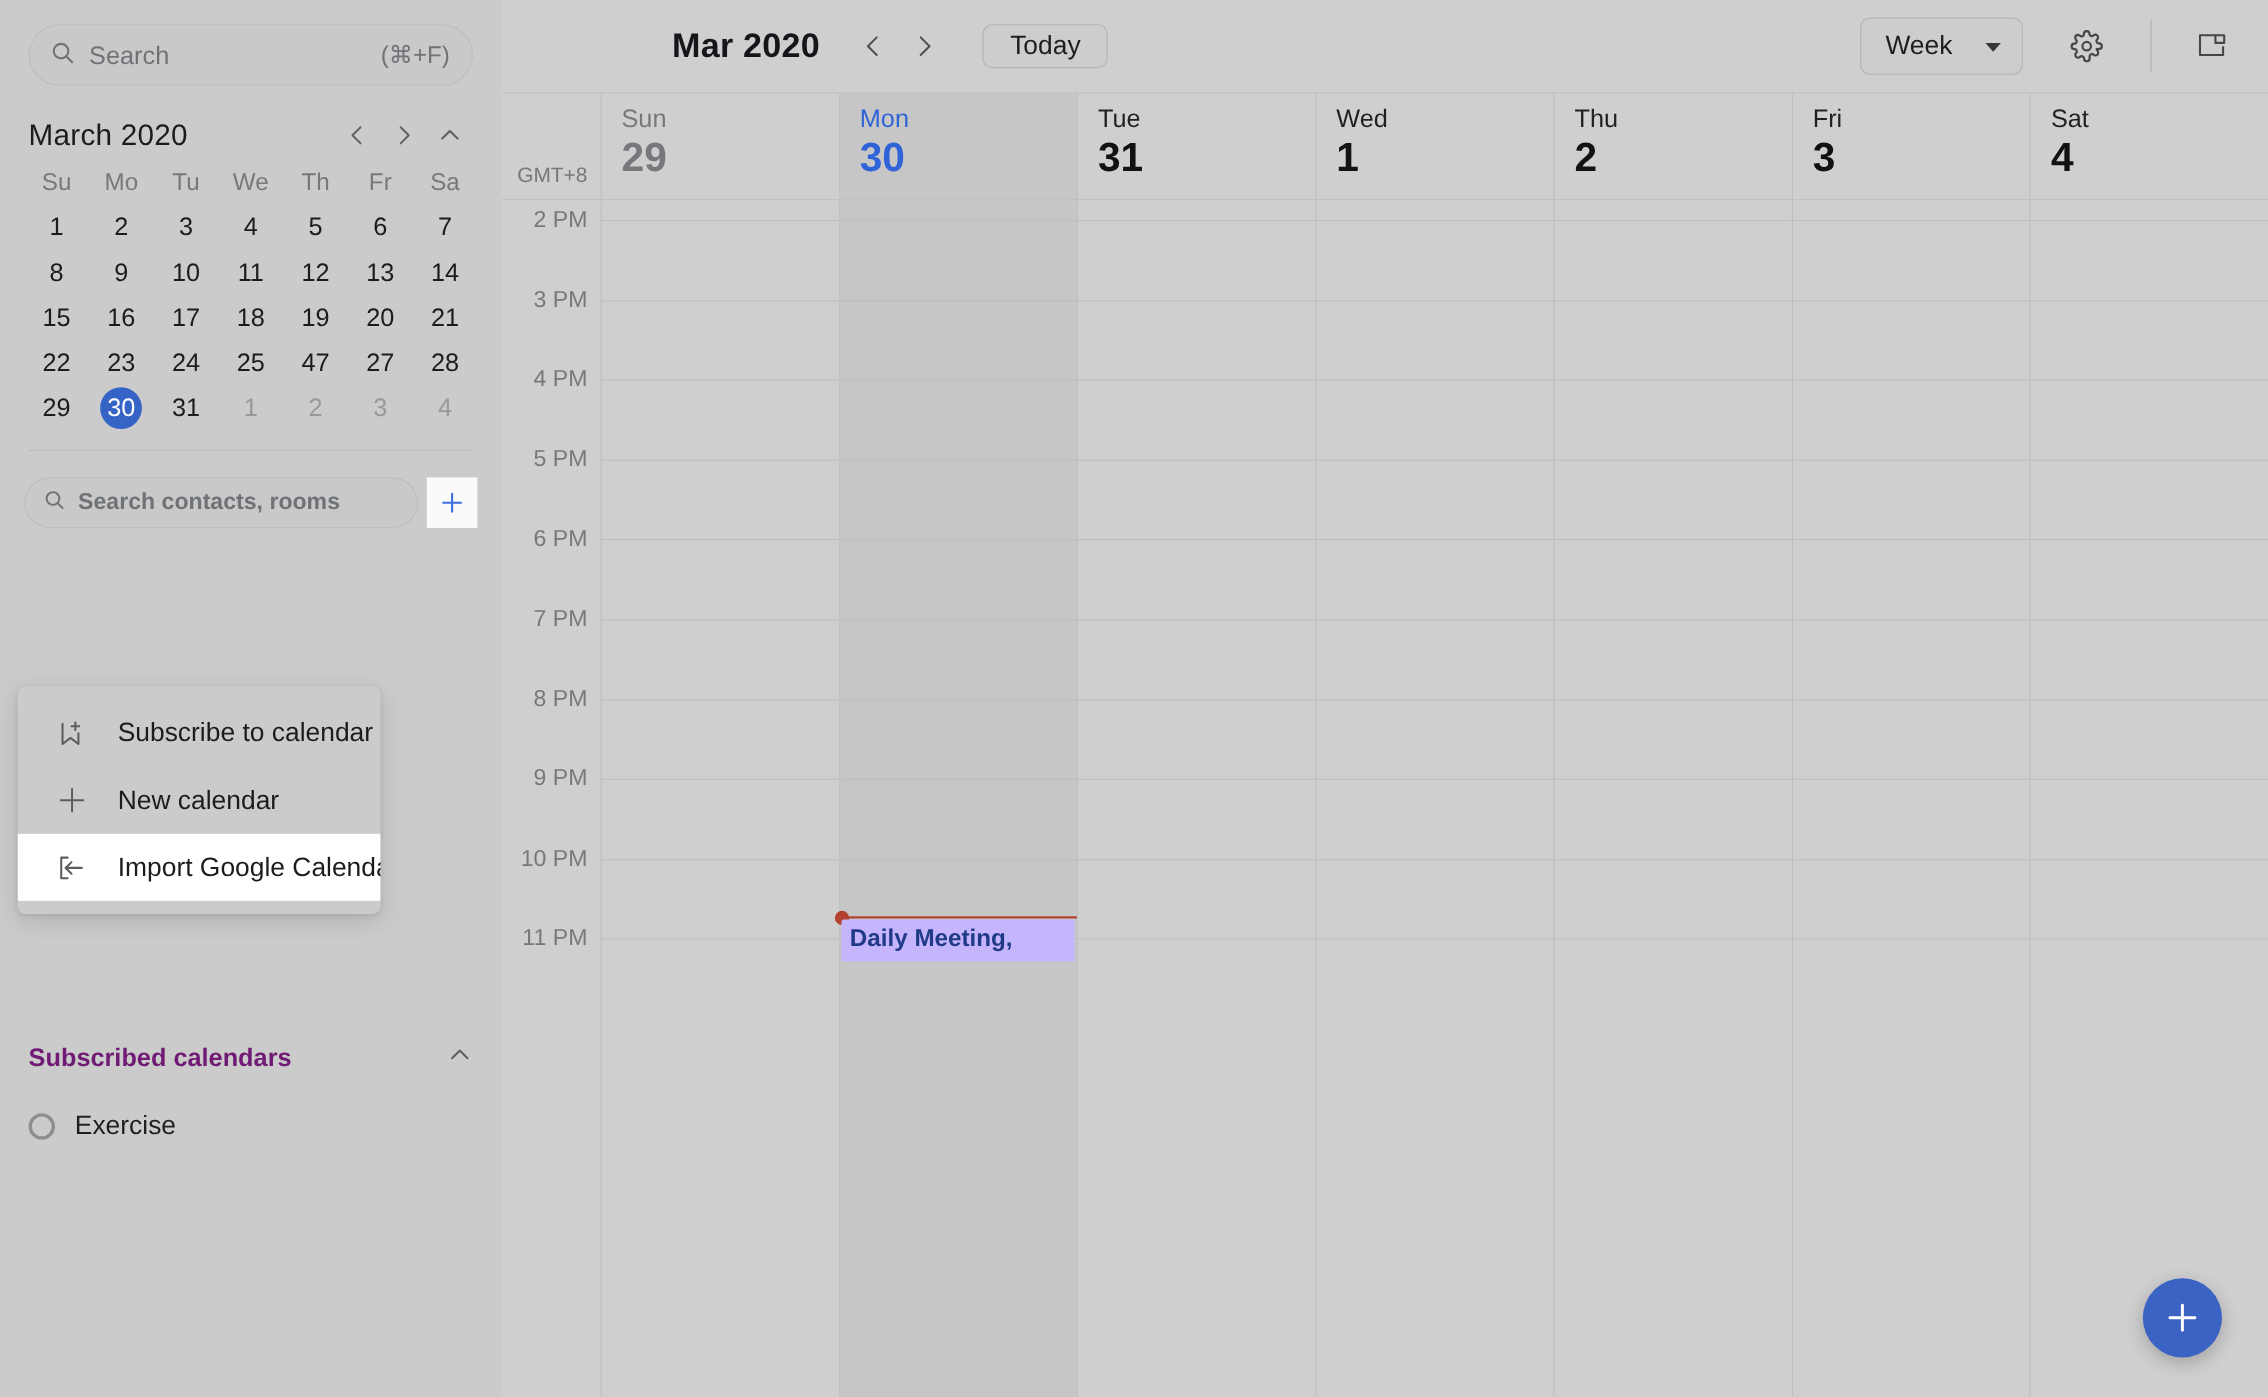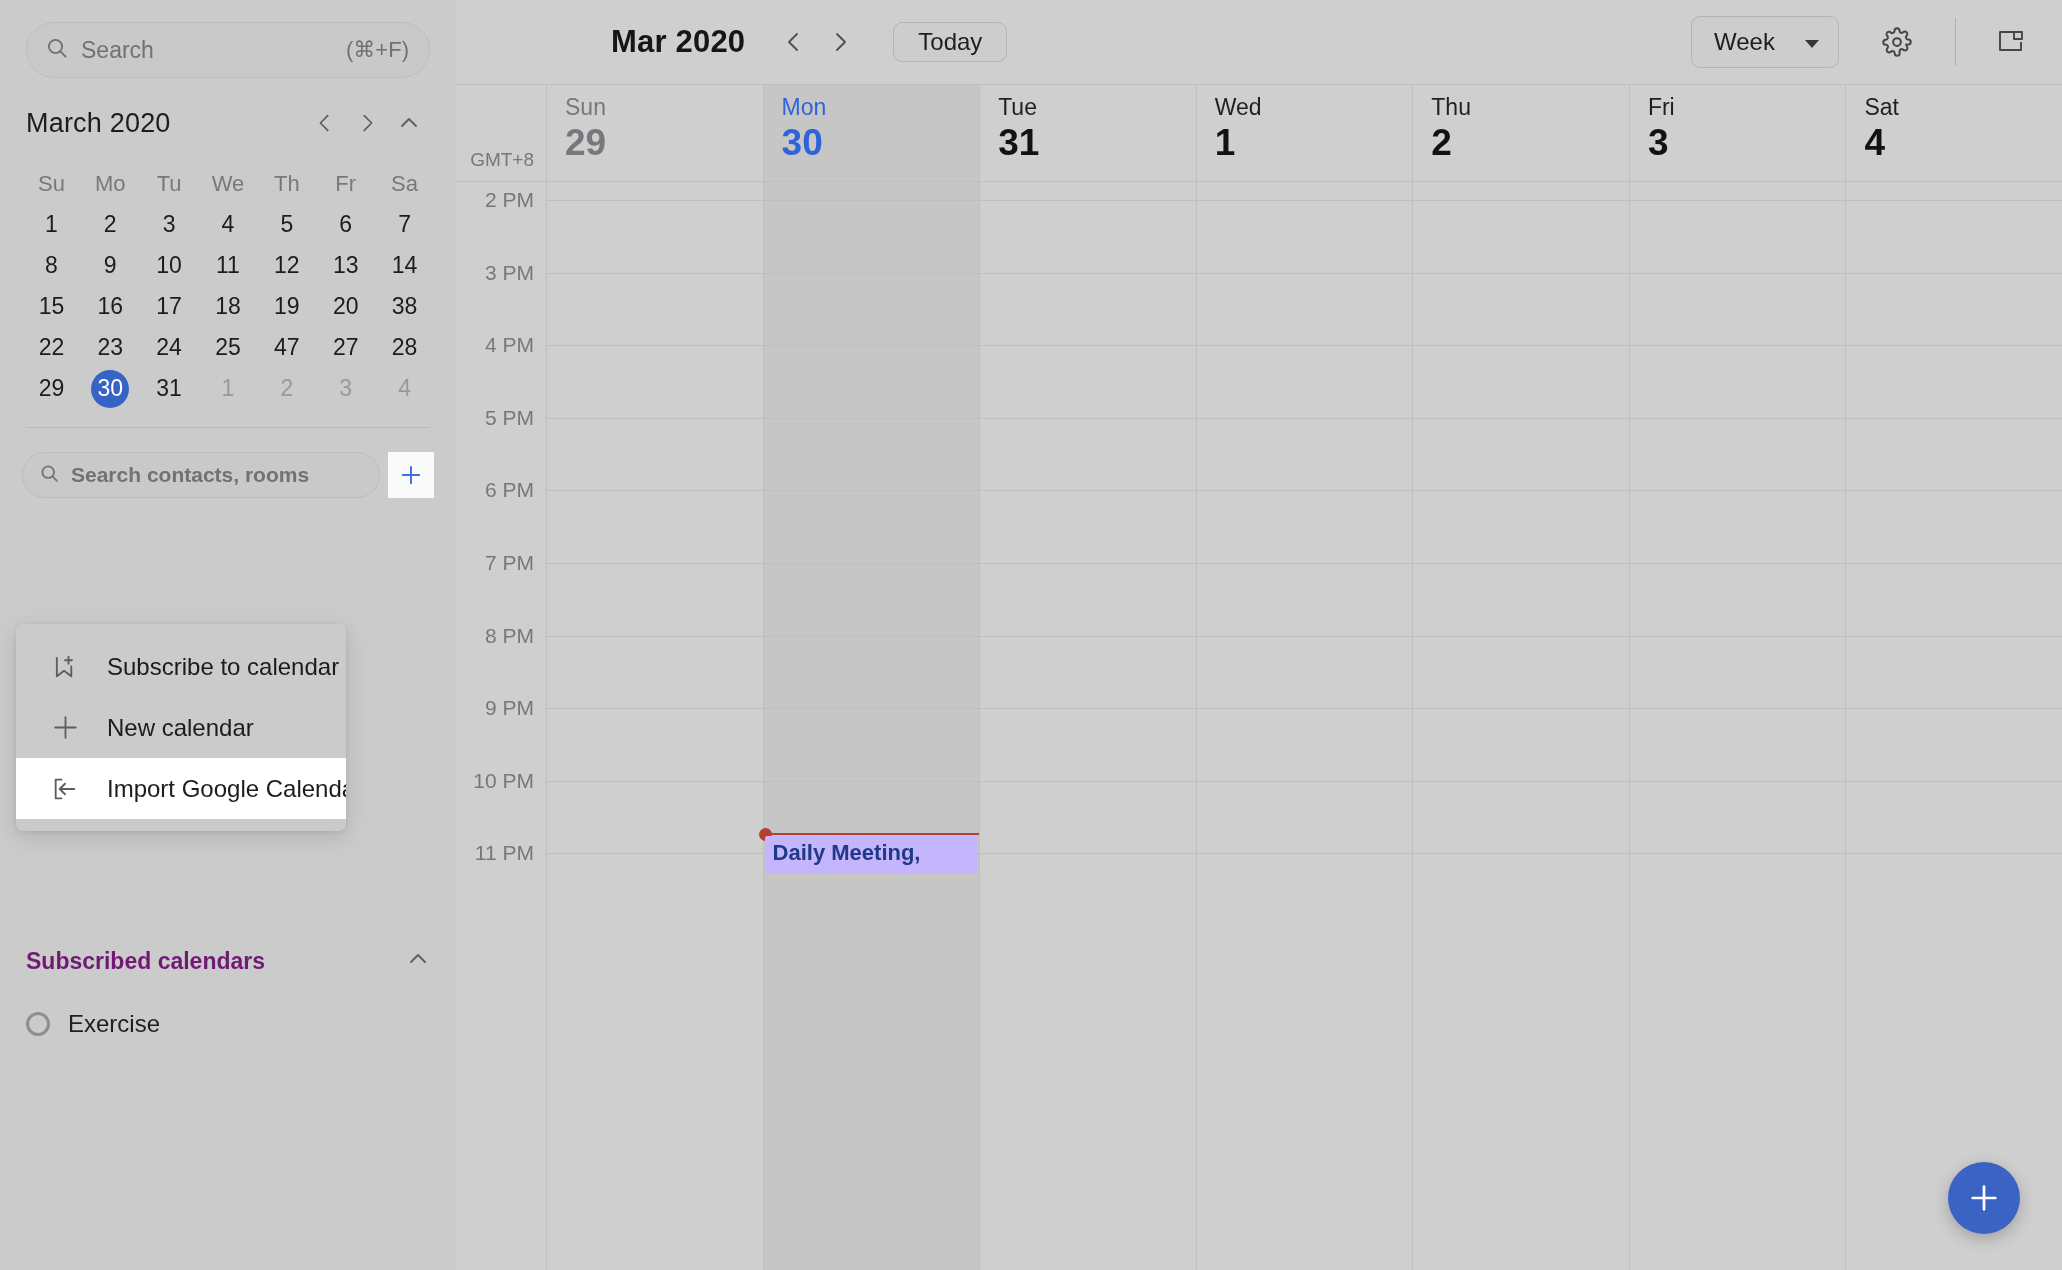--- a/index.html
+++ b/index.html
@@ -38,21 +38,20 @@
     height: 46px; padding: 0 4px;
   }
   .mini-title { font-size: 27px; color: #1c1c1e; font-weight: 400; flex: 1; letter-spacing: .2px; }
   .mini-nav { display: flex; align-items: center; gap: 0px; }
   .navbtn {
     width: 42px; height: 42px;
     display: flex; align-items: center; justify-content: center;
   }
   .mini-grid {
     display: grid; grid-template-columns: repeat(7, 1fr);
-    margin-top: 18px;
   }
   .dow {
     text-align: center; font-size: 22px; color: #78797c;
     height: 40px; line-height: 40px;
   }
   .dcell {
     height: 41px; display: flex; align-items: center; justify-content: center;
     font-size: 23px; color: #1c1c1e;
   }
   .dcell .inner {
@@ -349,21 +348,21 @@
           <div class="dcell">
             <span class="inner">18</span>
           </div>
           <div class="dcell">
             <span class="inner">19</span>
           </div>
           <div class="dcell">
             <span class="inner">20</span>
           </div>
           <div class="dcell">
-            <span class="inner">38</span>
+            <span class="inner">21</span>
           </div>
           <div class="dcell">
             <span class="inner">22</span>
           </div>
           <div class="dcell">
             <span class="inner">23</span>
           </div>
           <div class="dcell">
             <span class="inner">24</span>
           </div>

